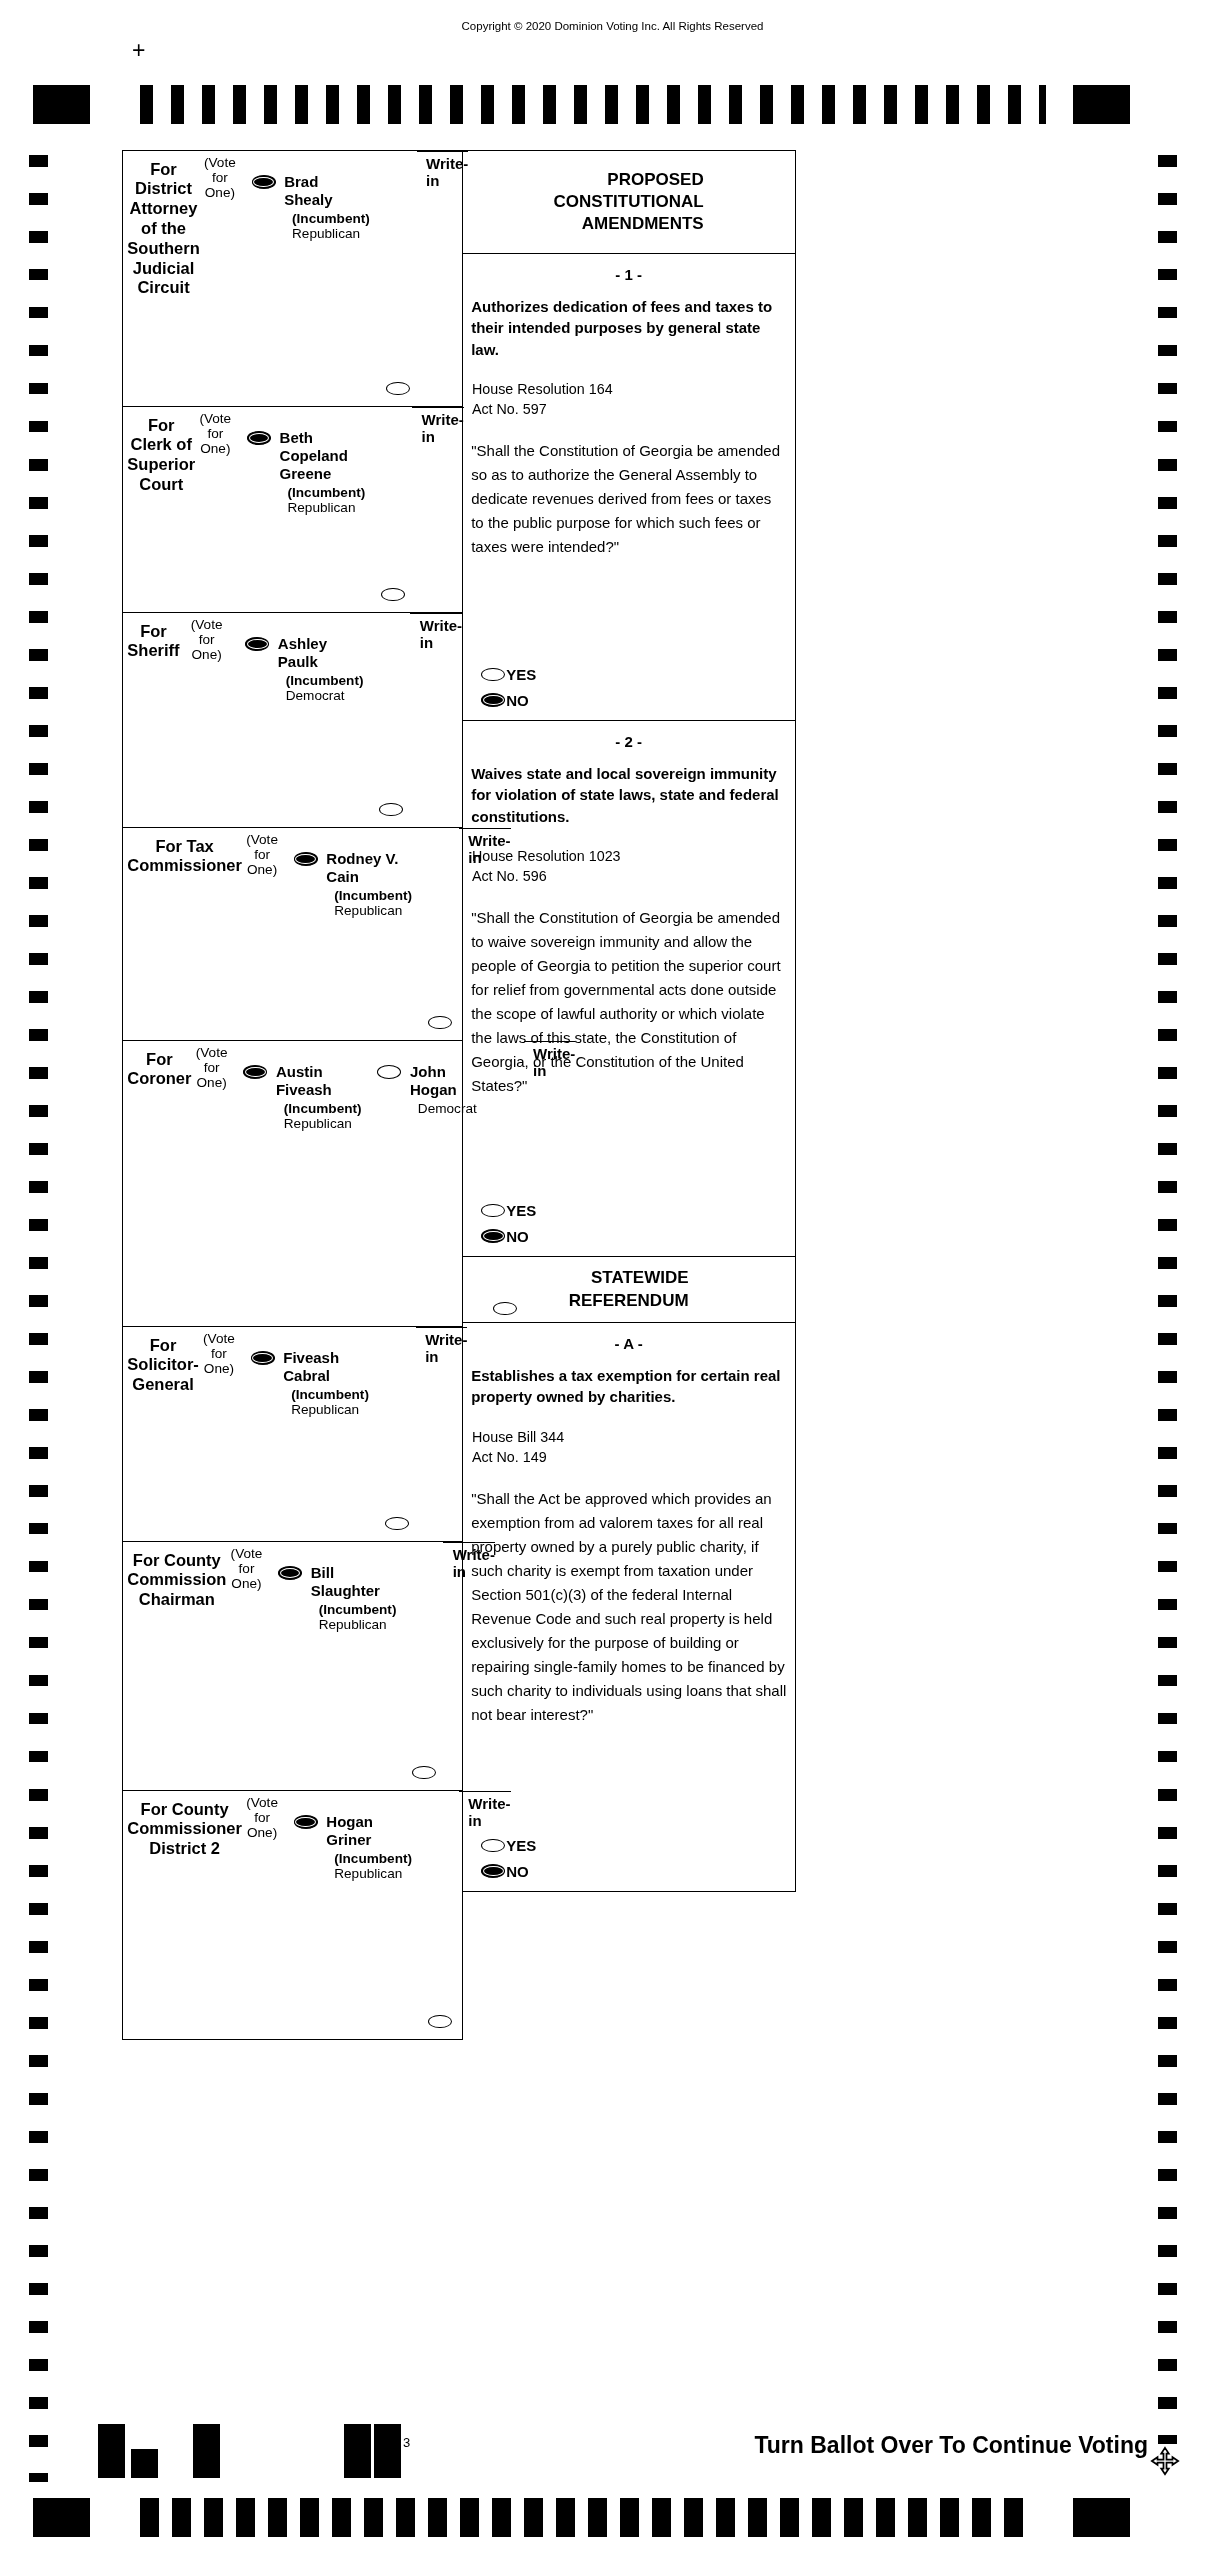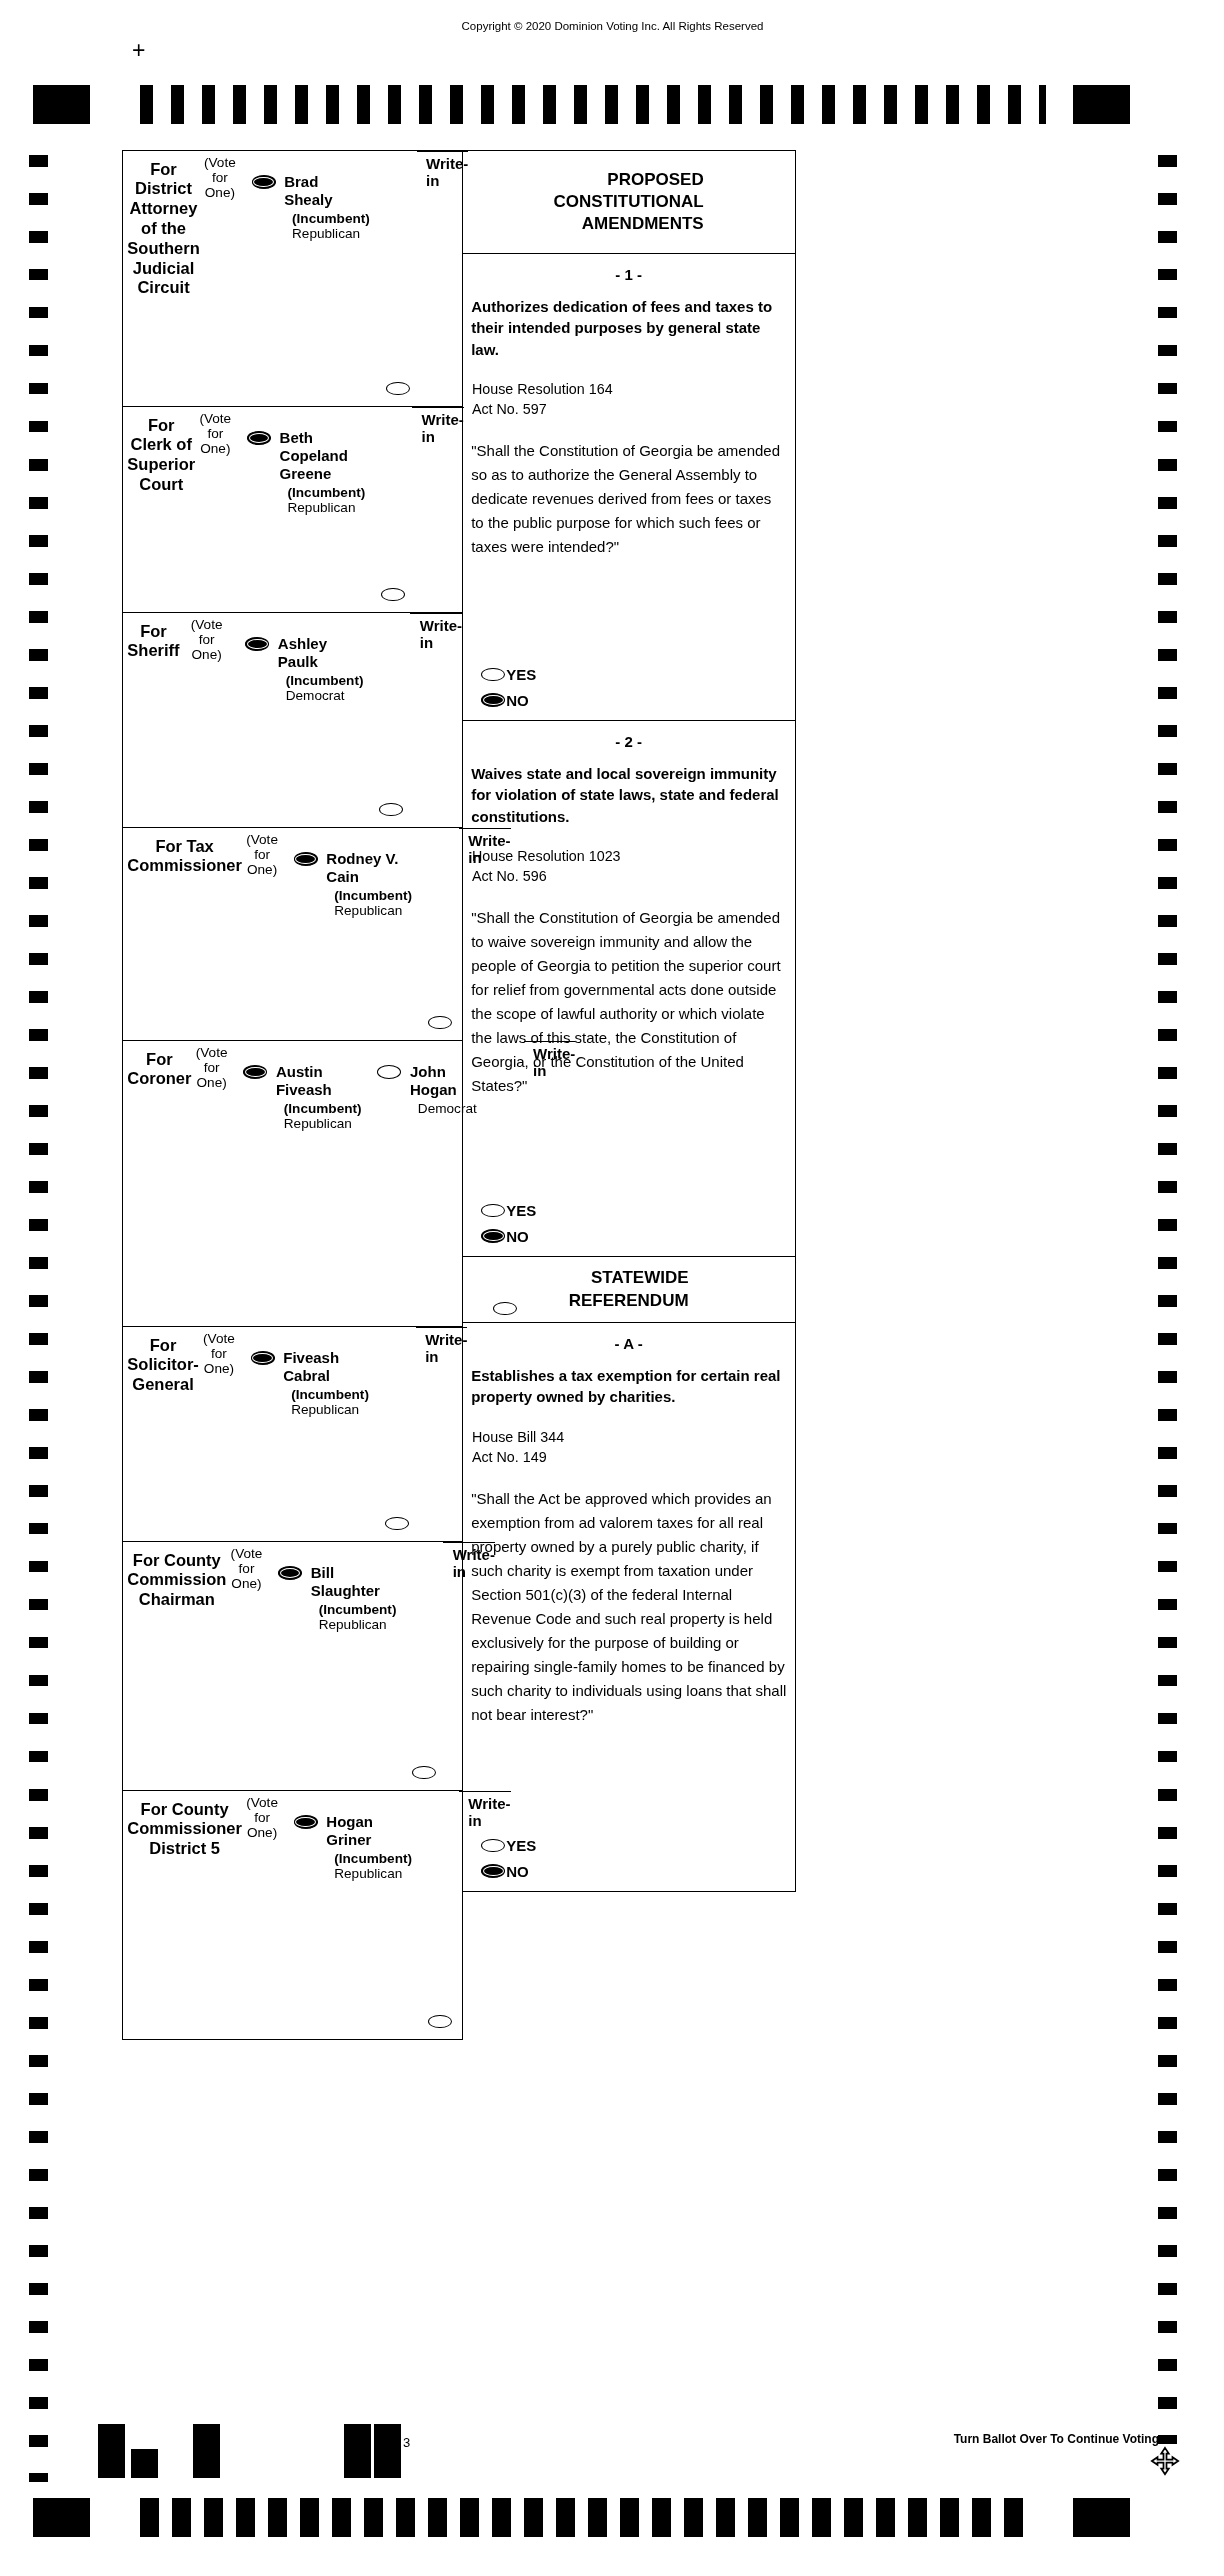--- a/index.html
+++ b/index.html
@@ -25,21 +25,21 @@
   .strip-bottom .strip-bars { width:889px; background:repeating-linear-gradient(to right,#000 0 18.6px,transparent 18.6px 32px); }
 
   .side-marks { position:absolute; top:155px; width:18.6px;
     background:repeating-linear-gradient(to bottom,#000 0 11.5px,transparent 11.5px 38px); }
   .side-marks.left { left:29px; height:2327px; }
   .side-marks.right { left:1158px; height:2289px; }
 
   .code-bar { position:absolute; background:#000; }
   .sheet-mark { position:absolute; left:403px; top:2435px; font-size:13px; }
 
-  .turn-instruction { position:absolute; top:2432px; right:66px; font-size:12px; font-weight:bold; white-space:nowrap; }
+  .turn-instruction { position:absolute; top:2432px; right:77px; font-size:23px; font-weight:bold; white-space:nowrap; }
   .cross-arrows { position:absolute; left:1150px; top:2446px; width:30px; height:30px; }
 
   
   .ballot { position:absolute; left:122px; top:150px; display:flex; align-items:flex-start; }
 
   .col-left { width:341px; border:1.4px solid #000; border-bottom:none; display:flex; flex-direction:column; }
   .col-right { width:334px; margin-left:-1.4px; border:1.4px solid #000; border-bottom:none; display:flex; flex-direction:column; }
 
   .contest { border-bottom:1.4px solid #000; display:flex; }
   .c-title { font-size:16.5px; font-weight:bold; text-align:center; white-space:pre-line; line-height:1.2; padding:8.6px 4.3px 0 4.3px; }
@@ -191,21 +191,21 @@
           <span class="cand-name">Bill Slaughter</span>
           <span class="cand-detail"><b>(Incumbent)</b> <span>Republican</span></span>
         </span>
       </div>
       <div class="writein-oval-row"><span class="oval"></span></div>
       <div class="writein-label">Write-in</div>
     </section>
 
     <section class="contest" style="min-height:249px">
       <h2 class="c-title">For County Commissioner
-District 5</h2>
+District 2</h2>
       <div class="c-sub">(Vote for One)</div>
       <div class="cand">
         <span class="oval filled"></span>
         <span class="cand-txt">
           <span class="cand-name">Hogan Griner</span>
           <span class="cand-detail"><b>(Incumbent)</b> <span>Republican</span></span>
         </span>
       </div>
       <div class="writein-oval-row"><span class="oval"></span></div>
       <div class="writein-label">Write-in</div>

